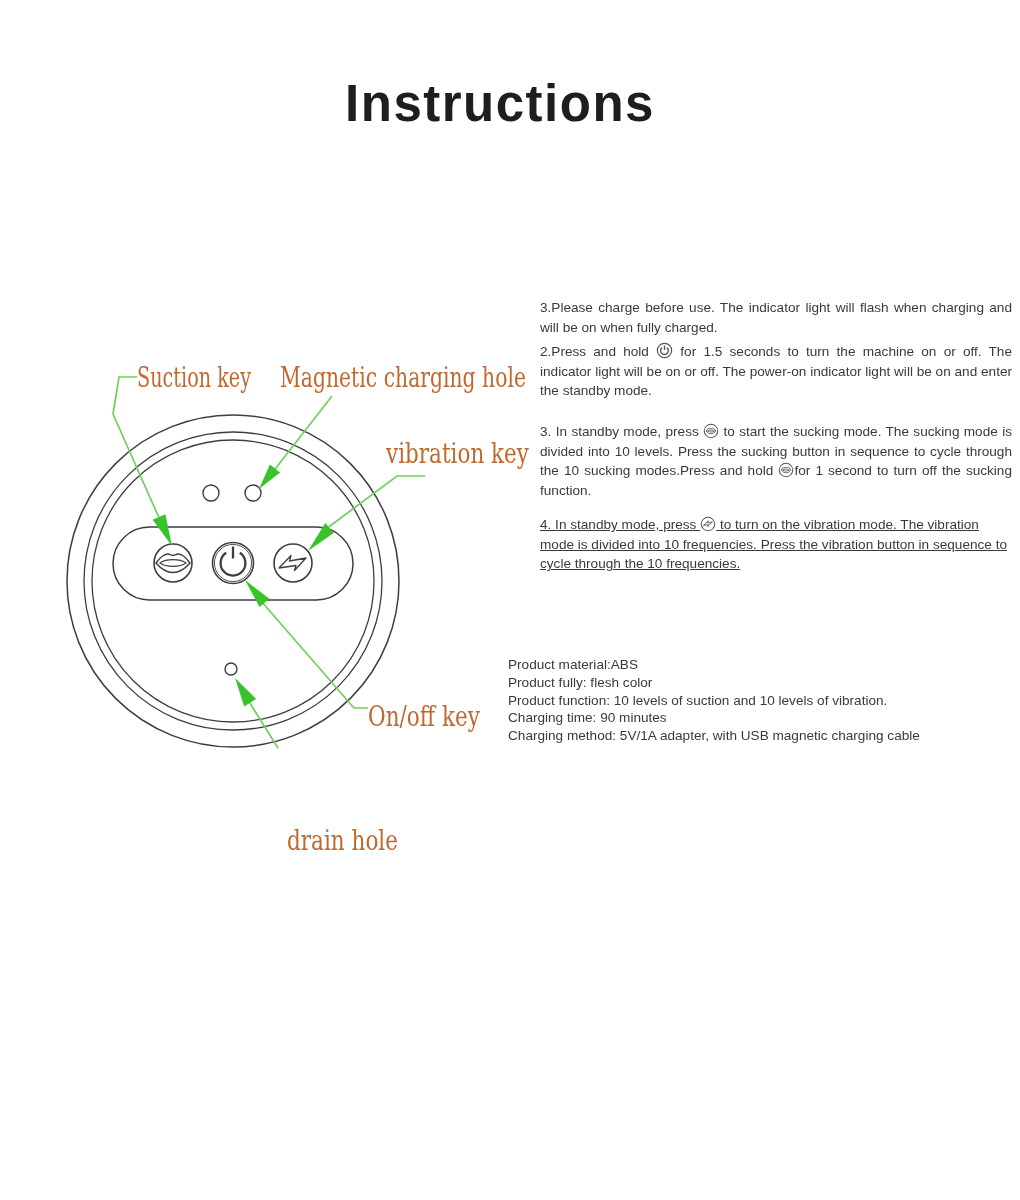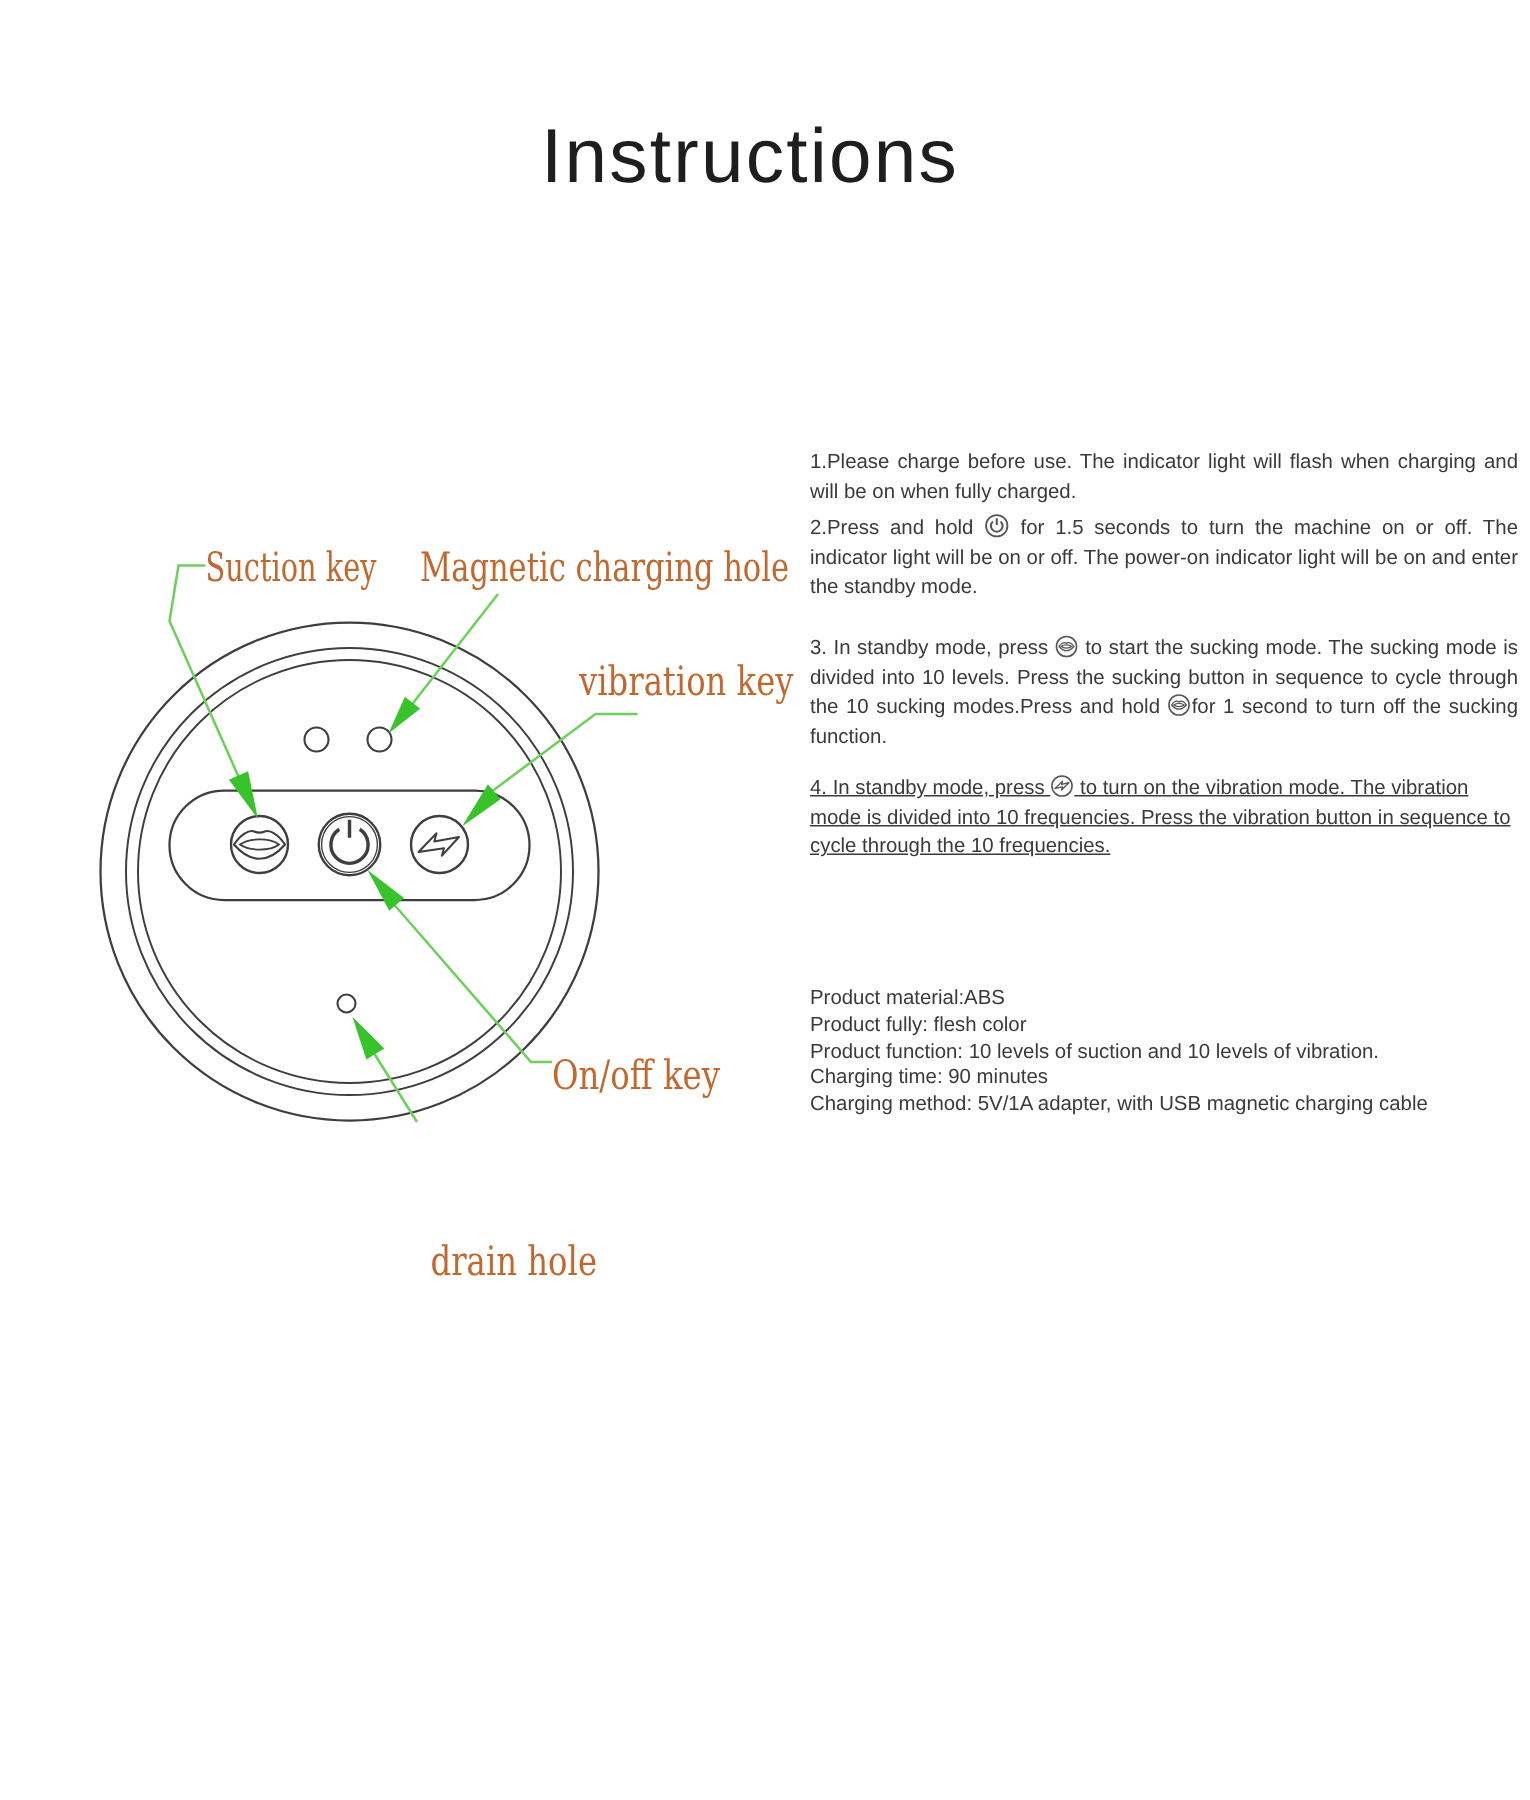--- a/index.html
+++ b/index.html
@@ -2,41 +2,41 @@
 <html><head>
 <meta charset="utf-8">
 <style>
   html,body{margin:0;padding:0;}
   body{
     width:1020px;height:1200px;background:#ffffff;position:relative;
     font-family:"Liberation Sans",sans-serif;color:#3a3a3a;overflow:hidden;
   }
   .title{
     position:absolute;top:74px;left:0;width:1000px;text-align:center;
-    font-size:51px;letter-spacing:1.5px;color:#1e1e21;
+    font-size:51px;letter-spacing:1.5px;color:#1e1e21;font-weight:bold;
   }
   .diagram-svg{position:absolute;left:50px;top:355px;}
   .diagram-label{
     fill:#c0682e;font-family:"DejaVu Serif","Liberation Serif",serif;
     font-size:27px;
   }
   .outline{stroke:#3e3e3e;fill:none;}
   .leader{stroke:#6fcf5c;stroke-width:1.7;fill:none;}
   .arrow{fill:#38c32a;stroke:none;}
   .step{
     position:absolute;left:540px;width:472px;margin:0;
     font-size:13.6px;line-height:19.6px;text-align:justify;
   }
   .step.ragged{text-align:left;}
   .step-1{top:298px;}
   .step-2{top:342px;}
   .step-3{top:422px;}
   .step-4{top:515px;text-decoration:underline;}
   .specs{
-    position:absolute;left:540px;top:656px;width:472px;
+    position:absolute;left:508px;top:656px;width:472px;
     font-size:13.6px;line-height:17.8px;text-align:left;
   }
   .inline-icon{vertical-align:-3px;}
   .inline-icon *{stroke:#555;fill:none;}
 </style>
 </head>
 <body>
 
 <div class="title">Instructions</div>
 
@@ -85,21 +85,21 @@
 
   <text class="diagram-label" x="137" y="387" textLength="114" lengthAdjust="spacingAndGlyphs">Suction key</text>
   <text class="diagram-label" x="280" y="387" textLength="246" lengthAdjust="spacingAndGlyphs">Magnetic charging hole</text>
   <text class="diagram-label" x="386" y="463" textLength="143" lengthAdjust="spacingAndGlyphs">vibration key</text>
   <text class="diagram-label" x="368" y="726" textLength="112" lengthAdjust="spacingAndGlyphs">On/off key</text>
   <text class="diagram-label" x="287" y="850" textLength="111" lengthAdjust="spacingAndGlyphs">drain hole</text>
 </svg>
 
 <div>
   <p class="step step-1">
-    <span>1.Please charge before use. The indicator light will flash when charging and will be on when fully charged.</span>
+    <span>3.Please charge before use. The indicator light will flash when charging and will be on when fully charged.</span>
   </p>
 
   <p class="step step-2">
     <span>2.Press and hold </span><svg class="inline-icon" width="17" height="17" viewBox="0 0 20 20">
         <circle cx="10" cy="10" r="8.4" stroke-width="1.4"></circle>
         <path stroke-width="1.6" d="M7,6.6 A4.6,4.6 0 1 0 13,6.6"></path>
         <line stroke-width="1.6" x1="10" y1="4.2" x2="10" y2="9.4"></line>
       </svg><span> for 1.5 seconds to turn the machine on or off. The indicator light will be on or off. The power-on indicator light will be on and enter the standby mode.</span>
   </p>
 

